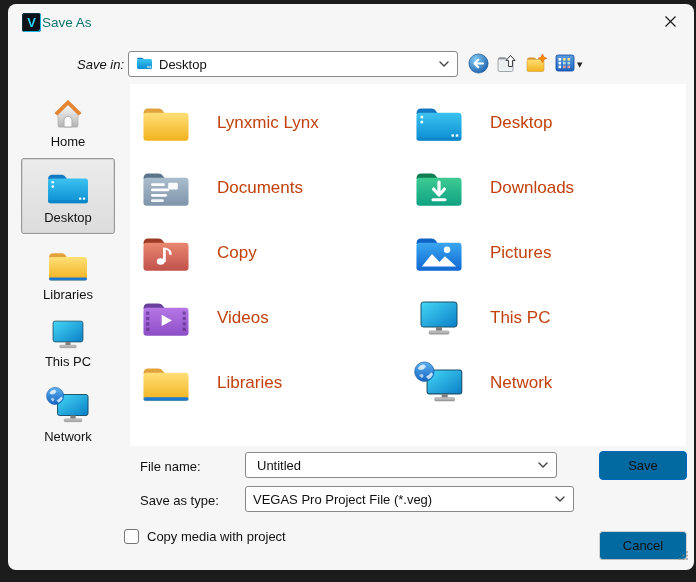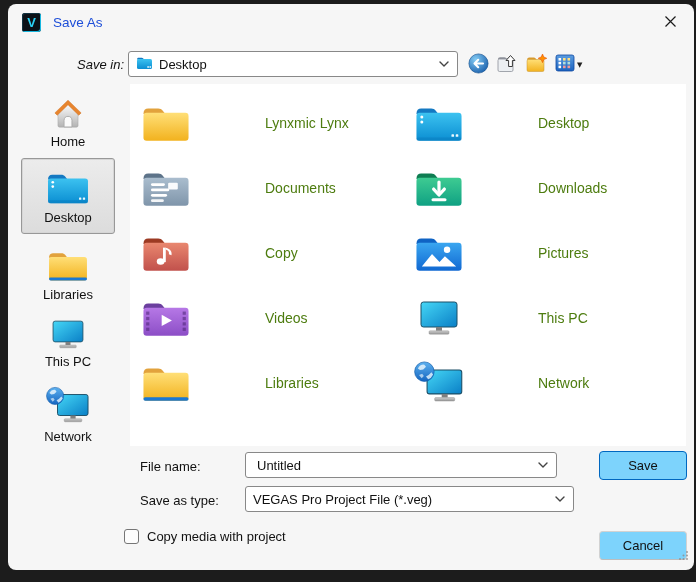--- a/index.html
+++ b/index.html
@@ -13,21 +13,21 @@
     position:absolute;left:8px;top:4px;width:686px;height:566px;
     background:#f6f6f6;border-radius:8px;color:#111;
   }
   
   .titlebar{position:relative;height:36px;display:flex;align-items:center;padding-left:14px;}
   .logo{
     width:19px;height:19px;border-radius:3px;background:#0b1117;
     color:#2ad2f6;font-weight:bold;font-size:13px;line-height:19px;text-align:center;
     box-shadow:inset -1px -1px 0 #17b7e0, inset 1px 1px 0 #123240;
   }
-  .title{margin-left:12px;font-size:13.5px;color:#1d4ed8;}
+  .title{margin-left:1px;font-size:13.5px;color:#0f766e;}
   .close-btn{position:absolute;right:14px;top:9px;width:20px;height:20px;
     display:flex;align-items:center;justify-content:center;cursor:default;}
   
   .savein-label{position:absolute;left:36px;top:53px;width:80px;text-align:right;font-size:13px;font-style:italic;}
   .combo{
     position:absolute;background:#fff;border:1px solid #888;border-radius:3px;
     display:flex;align-items:center;padding:0 7px;box-sizing:border-box;font-size:13px;gap:6px;
   }
   .combo .chev{margin-left:auto;display:flex;align-items:center;}
   .savein-combo{left:120px;top:47px;width:330px;height:26px;}
@@ -44,29 +44,29 @@
     background:linear-gradient(#ececec,#dcdcdc);
     border:1px solid #989898;border-radius:3px;
     box-shadow:inset 0 0 0 1px #d6d6d6;
   }
   .side-item .icon{display:flex;align-items:center;justify-content:center;}
   
   .file-area{position:absolute;left:122px;top:80px;width:556px;height:362px;background:#fff;}
   .file-grid{display:grid;grid-template-columns:273px 273px;grid-auto-rows:65px;padding:6px 0 0 8px;}
   .file-item{display:flex;align-items:center;gap:23px;cursor:default;}
   .file-item .icon{width:56px;display:flex;align-items:center;justify-content:center;}
-  .file-item .label{font-size:14px;color:#4d7c0f;margin-left:48px;}
+  .file-item .label{font-size:17px;color:#c2410c;}
   
   .lbl{position:absolute;font-size:13px;}
   .lbl-filename{left:132px;top:455px;}
   .lbl-type{left:132px;top:489px;}
   .combo-filename{left:237px;top:448px;width:312px;height:26px;padding-left:11px;}
   .combo-type{left:237px;top:482px;width:329px;height:26px;}
   .btn{
-    position:absolute;width:86px;height:27px;border-radius:4px;background:#7dd3fc;
+    position:absolute;width:86px;height:27px;border-radius:4px;background:#0369a1;
     font-size:13px;display:flex;align-items:center;justify-content:center;cursor:default;
     font-family:"Liberation Sans",sans-serif;
   }
   .btn-save{left:591px;top:447px;border:1px solid var(--accent,#0067c0);}
   .btn-cancel{left:591px;top:480px;border:1px solid #d2d2d2;border-bottom-color:#bdbdbd;margin-top:47px;}
   .checkbox-row{position:absolute;left:116px;top:525px;display:flex;align-items:center;gap:8px;}
   .checkbox{width:15px;height:15px;border:1px solid #767676;border-radius:3px;background:#fdfdfd;box-sizing:border-box;}
   .checkbox-label{font-size:13px;}
   .grip{position:absolute;right:5px;bottom:5px;opacity:.85;}
 </style>

